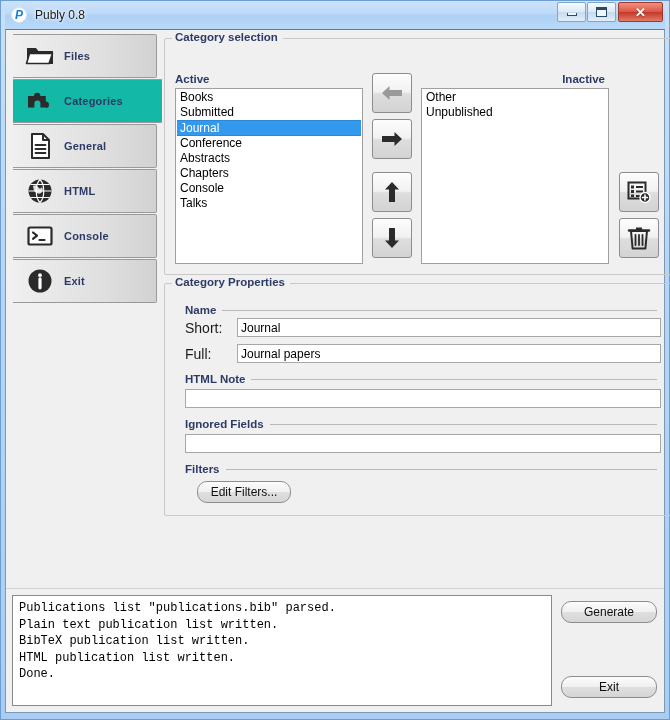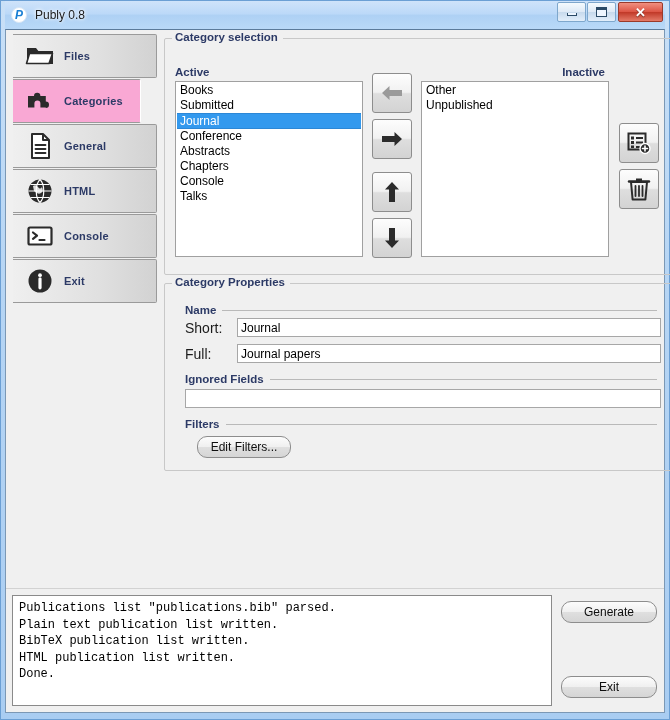--- a/index.html
+++ b/index.html
@@ -124,23 +124,23 @@
     align-items: center;
     padding-left: 12px;
     border: 1px solid #9a9a9a;
     border-left: none;
     border-radius: 0 2px 2px 0;
     background: linear-gradient(to right, #efefef 0%, #e0e0e0 60%, #d2d2d2 100%);
     width: 144px;
     cursor: pointer;
   }
   .side-item.active {
-    background: #f9a8d4;
+    background: #14b8a6;
     border-color: #9a9a9a;
-    width: 128px;
+    width: 150px;
     border-right-color: #ffffff;
     z-index: 3;
   }
   .side-icon {
     width: 30px; height: 30px;
     flex: none;
     margin-right: 9px;
     display: flex; align-items: center; justify-content: center;
   }
   .side-label {
@@ -191,21 +191,21 @@
     padding-right: 6px;
     font-size: 11.5px;
     font-weight: bold;
     color: #2c3a66;
     z-index: 2;
   }
 
   
   .transfer {
     display: flex;
-    align-items: center;
+    align-items: flex-end;
   }
   .list-col { width: 188px; flex: none; }
   .list-head {
     font-size: 11.5px;
     font-weight: bold;
     color: #2c3a66;
     height: 18px;
     line-height: 18px;
   }
   .list-head.right { text-align: right; padding-right: 4px; }
@@ -538,20 +538,25 @@
             <div class="field-row">
               <span class="field-label">Short:</span>
               <input class="tinput" type="text" value="Journal" style="">
             </div>
             <div class="field-row">
               <span class="field-label">Full:</span>
               <input class="tinput" type="text" value="Journal papers" style="">
             </div>
           </div>
 
+          <div class="subgroup">
+            <div class="subgroup-line"></div>
+            <div class="subgroup-title">HTML Note</div>
+            <input class="wide-input" type="text" value="" style="">
+          </div>
 
           <div class="subgroup">
             <div class="subgroup-line"></div>
             <div class="subgroup-title">Ignored Fields</div>
             <input class="wide-input" type="text" value="" style="">
           </div>
 
           <div class="subgroup" style="margin-bottom:2px;">
             <div class="subgroup-line"></div>
             <div class="subgroup-title">Filters</div>

